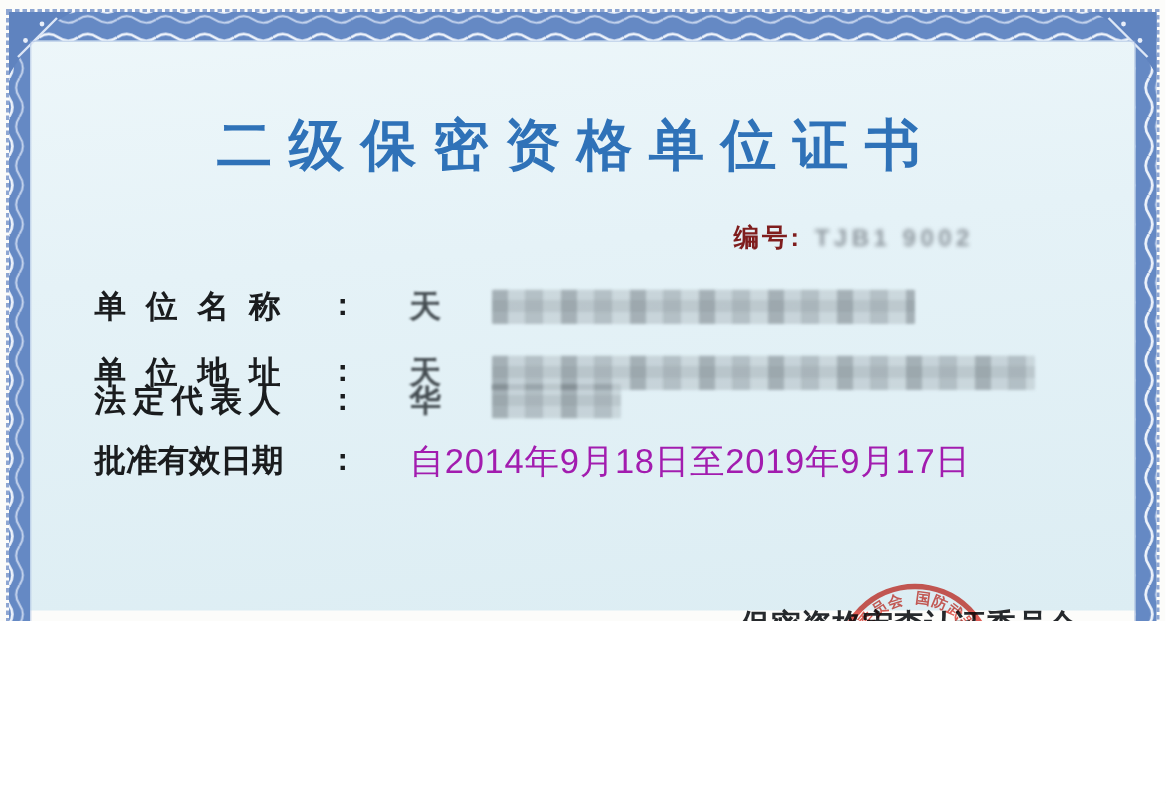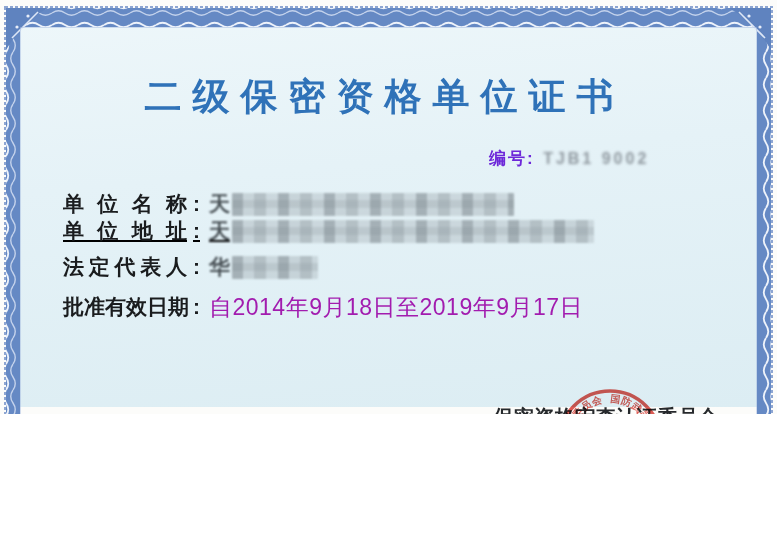--- a/index.html
+++ b/index.html
@@ -9,26 +9,26 @@
   .paper{position:absolute;top:8px;left:6px;right:6px;bottom:7px;
          background:linear-gradient(175deg,#eef7fa 0%,#e5f2f7 40%,#dcedf3 100%);}
   .frame-svg{position:absolute;top:0;left:0;z-index:2;}
   .content{position:absolute;inset:0;z-index:3;}
 
   .title{position:absolute;top:72px;left:0;width:100%;margin:0;text-align:center;
          font-size:37px;font-weight:700;letter-spacing:11px;color:#2f72b8;
          transform:translateX(-4px);font-family:"Liberation Sans", sans-serif;}
 
   .serial{position:absolute;top:147px;left:489px;white-space:nowrap;}
-  .serial-label{font-size:17px;font-weight:600;color:#6d28d9;letter-spacing:2px;}
+  .serial-label{font-size:17px;font-weight:600;color:#7f1d1d;letter-spacing:2px;}
   .serial-value{font-size:16px;color:#8d969d;letter-spacing:3px;filter:blur(1.5px);
                 font-weight:600;margin-left:4px;}
 
-  .field{position:absolute;left:63px;height:30px;display:flex;align-items:center;white-space:nowrap;}
-  .f1{top:189px;} .f2{top:216px;text-decoration:underline;} .f3{top:252px;} .f4{top:292px;}
+  .field{position:absolute;left:63px;height:30px;display:flex;align-items:center;white-space:nowrap;gap:32px;}
+  .f1{top:189px;} .f2{top:233px;} .f3{top:252px;} .f4{top:292px;}
   .flabel{display:inline-block;width:124px;font-size:21px;font-weight:700;color:#1a1c1e;
           text-align:justify;text-align-last:justify;
           font-family:"Liberation Serif", serif;}
   .colon{font-size:21px;font-weight:700;color:#1a1c1e;margin:0 9px 0 6px;}
   .vprefix{font-size:21px;color:#454d52;filter:blur(0.8px);font-weight:600;margin-right:2px;
            font-family:"Liberation Serif", serif;}
   .redaction{display:inline-block;height:23px;border-radius:1px;opacity:.8;filter:blur(1px);
      background-image:
        repeating-linear-gradient(90deg, rgba(96,106,112,.50) 0 11px, rgba(155,165,171,.22) 11px 22px,
          rgba(118,128,134,.42) 22px 34px, rgba(170,180,185,.18) 34px 46px),

